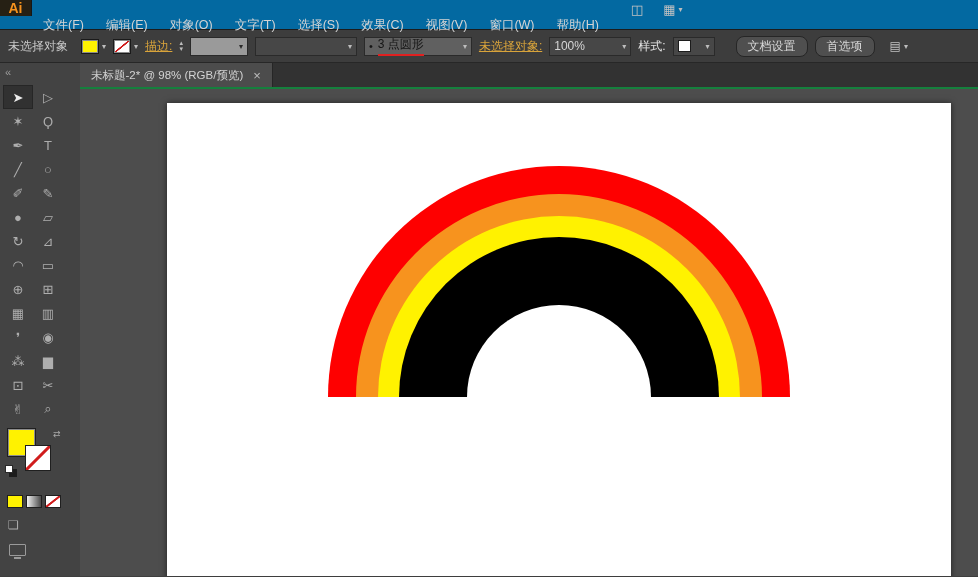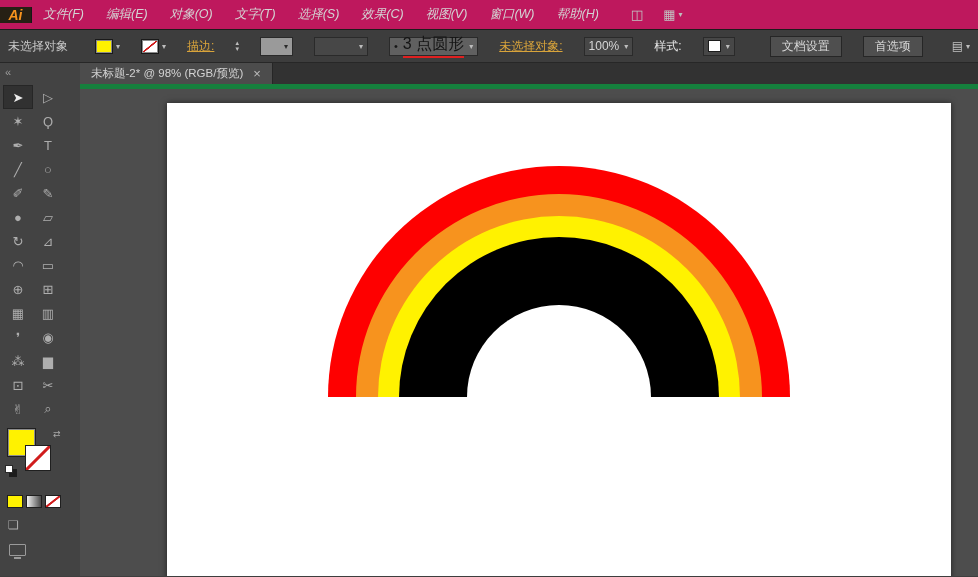--- a/index.html
+++ b/index.html
@@ -6,55 +6,55 @@
   html,body { margin:0; padding:0; }
   body {
     width:978px; height:577px; overflow:hidden;
     background:#3e3e3e;
     font-family:"Liberation Sans","DejaVu Sans",sans-serif;
     font-size:12px; color:#cfcfcf;
     cursor:default;
   }
 
   
-  .menubar { height:30px; background:#be185d; border-bottom:1px solid #1c1c1c;
-             display:flex; align-items:center;font-style:italic; }
+  .menubar { height:30px; background:#0369a1; border-bottom:1px solid #1c1c1c;
+             display:flex; align-items:flex-start; }
   .logo { width:32px; display:flex; align-items:center; justify-content:center;
           background:#262014; color:#f7931e; font-weight:bold; font-size:14px;
           border-right:1px solid #161616; }
-  .menu-item { padding:8px 11px; display:flex; align-items:center; font-size:12.5px; color:#d4d4d4; }
+  .menu-item { padding:17px 11px; display:flex; align-items:center; font-size:12.5px; color:#d4d4d4; }
   .mb-icons { display:flex; align-items:center; margin-left:16px; gap:10px; }
   .mb-icon { display:flex; align-items:center; gap:3px; color:#c2c2c2; font-size:13px; padding:2px 5px; }
   .caret { font-size:8px; color:#bdbdbd; }
 
   
   .controlbar { height:33px; background:#3d3d3d; border-bottom:1px solid #272727;
-                display:flex; align-items:center; padding:0 8px; gap:21px; }
+                display:flex; align-items:center; padding:0 8px; gap:7px; }
   .status { color:#c9c9c9; margin-right:6px; white-space:nowrap; }
   .swatch-combo { display:flex; align-items:center; gap:3px; }
   .swatch { width:18px; height:15px; border:1px solid #1a1a1a; box-shadow:0 0 0 1px #8a8a8a inset; display:inline-block; }
   .swatch.fill { background:#fff200; }
   .swatch.none { background:linear-gradient(to bottom right,#ffffff 45%,#d01c1c 47%,#d01c1c 53%,#ffffff 55%); }
   .linklabel { color:#d9a43b; text-decoration:underline; white-space:nowrap; }
   .plainlabel { color:#e5e5e5; white-space:nowrap; }
   .stepper { display:flex; flex-direction:column; justify-content:center; line-height:6px; }
   .stepper span { font-size:7px; color:#bdbdbd; }
   .combo { height:19px; background:#474747; border:1px solid #2a2a2a;
            display:flex; align-items:center; padding:0 4px; gap:5px; }
   .combo .caret { margin-left:auto; }
   .combo.small-gray { width:58px; background:#9a9a9a; }
   .combo.small-gray .caret { color:#2b2b2b; }
   .combo.profile { width:102px; }
   .combo.brush { width:108px; background:#606060; }
   .bullet { color:#161616; font-size:11px; }
-  .brushname { color:#141414; border-bottom:2px solid #e02020; padding-bottom:1px; white-space:nowrap; font-size:16px;text-align:right; }
-  .combo.opacity { width:58px; color:#d6d6d6; }
+  .brushname { color:#141414; border-bottom:2px solid #e02020; padding-bottom:1px; white-space:nowrap; font-size:12px;text-align:right; }
+  .combo.opacity { width:82px; color:#d6d6d6; }
   .combo.style { width:42px; }
   .style-swatch { width:13px; height:12px; background:#ffffff; border:1px solid #1c1c1c; display:inline-block; }
-  .cbtn { height:21px; background:#4f4f4f; border:1px solid #262626; border-radius:0;
+  .cbtn { height:21px; background:#4f4f4f; border:1px solid #262626; border-radius:8px;
           color:#d8d8d8; font-size:12px; padding:0 11px; font-family:inherit; white-space:nowrap; }
   .cbtn.first { margin-left:14px; }
   .panelmenu { display:flex; align-items:center; gap:3px; color:#c2c2c2; margin-left:8px; }
 
   
   .main { display:flex; height:513px; }
   .leftcol { width:80px; background:#434343; position:relative; }
   .collapse { height:22px; padding:3px 0 0 5px; font-size:11px; color:#9d9d9d; }
   .tools-grid { display:grid; grid-template-columns:30px 30px; margin-left:3px; }
   .tool { height:24px; display:flex; align-items:center; justify-content:center;
@@ -76,21 +76,21 @@
   .mbtn.color { background:#fff200; }
   .mbtn.grad { background:linear-gradient(to right,#f2f2f2,#4a4a4a); }
   .mbtn.none { background:linear-gradient(to bottom right,#ffffff 42%,#d01c1c 46%,#d01c1c 54%,#ffffff 58%); }
 
   .draw-mode { margin:10px 0 0 8px; color:#aaaaaa; font-size:12px; }
   .screen-mode { margin:12px 0 0 9px; width:17px; height:12px; border:1px solid #9a9a9a; border-radius:1px; position:relative; }
   .screen-mode::after { content:""; position:absolute; left:4px; right:4px; bottom:-4px; height:2px; background:#9a9a9a; }
 
   
   .doccol { flex:1; display:flex; flex-direction:column; }
-  .tabbar { height:26px; background:#323232; border-bottom:5px solid #15803d; display:flex; }
+  .tabbar { height:26px; background:#323232; border-bottom:2px solid #15803d; display:flex; }
   .tab { background:#4c4c4c; display:flex; align-items:center; gap:10px;
          padding:0 11px; font-size:11.5px; color:#d3d3d3; border-right:1px solid #262626; }
   .tab-close { color:#bdbdbd; font-size:13px; line-height:1; }
 
   .canvas { flex:1; background:#4d4d4d; position:relative; overflow:hidden; }
   .artboard { position:absolute; left:87px; top:14px; width:784px; height:600px;
               background:#ffffff; box-shadow:0 0 6px rgba(0,0,0,0.55); }
   .artboard svg { position:absolute; left:0; top:0; width:100%; height:100%; display:block; }
 </style>
 </head>

